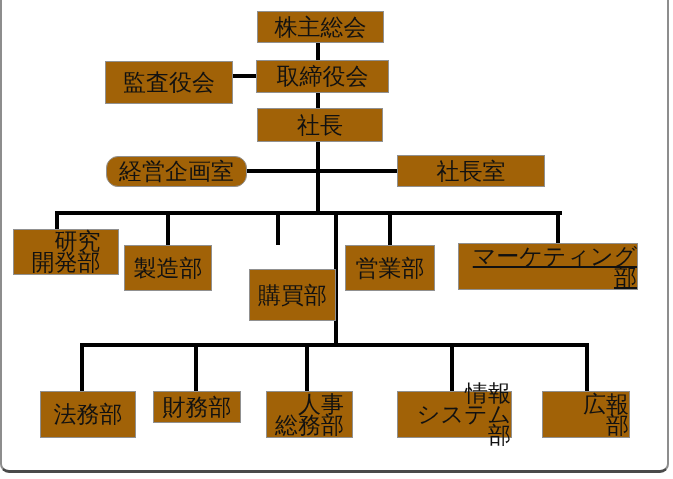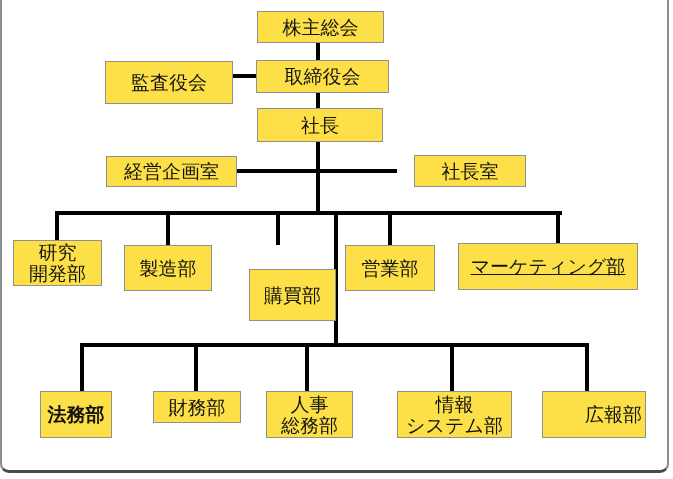--- a/index.html
+++ b/index.html
@@ -32,27 +32,27 @@
   }
   .line {
     position: absolute;
     background: #000000;
     z-index: 1;
   }
   .node {
     position: absolute;
     box-sizing: border-box;
     border: 1.5px solid #909090;
-    background: #fde047;
+    background: #a16207;
     color: #111111;
     display: flex;
     align-items: center;
     justify-content: center;
-    text-align: center;
-    font-size: 19px;
+    text-align: right;
+    font-size: 23px;
     line-height: 21px;
     white-space: pre-line;
     z-index: 2;
   }
 </style>
 </head>
 <body>
 
 <div class="stage">
 
@@ -77,31 +77,31 @@
   <div class="line" style="left:194px; top:347px; width:4px;  height:44px;"></div>
   <div class="line" style="left:305px; top:347px; width:4px;  height:44px;"></div>
   <div class="line" style="left:450px; top:347px; width:4px;  height:44px;"></div>
   <div class="line" style="left:585px; top:347px; width:4px;  height:44px;"></div>
 
   <div class="node" style="left:257px; top:11px;  width:127px; height:32px;">株主総会</div>
   <div class="node" style="left:105px; top:61px;  width:128px; height:43px;">監査役会</div>
   <div class="node" style="left:256px; top:60px;  width:133px; height:33px;">取締役会</div>
   <div class="node" style="left:257px; top:108px; width:126px; height:34px;">社長</div>
 
-  <div class="node" style="left:106px; top:156px; width:131px; height:31px;">経営企画室</div>
-  <div class="node" style="left:397px; top:155px; width:112px; height:32px;margin-left:17px;">社長室</div>
+  <div class="node" style="left:106px; top:156px; width:141px; height:31px;border-radius:12px;">経営企画室</div>
+  <div class="node" style="left:397px; top:155px; width:148px; height:32px;">社長室</div>
 
-  <div class="node" style="left:13px;  top:240px; width:89px;  height:46px;">研究
+  <div class="node" style="left:13px;  top:229px; width:106px;  height:46px;">研究
 開発部</div>
   <div class="node" style="left:124px; top:245px; width:88px;  height:46px;">製造部</div>
   <div class="node" style="left:249px; top:245px; width:87px;  height:52px;margin-top:24px;">購買部</div>
   <div class="node" style="left:345px; top:245px; width:90px;  height:46px;">営業部</div>
   <div class="node" style="left:458px; top:243px; width:180px; height:47px;text-decoration:underline;">マーケティング部</div>
 
-  <div class="node" style="left:40px;  top:391px; width:72px;  height:47px;font-weight:bold;">法務部</div>
+  <div class="node" style="left:40px;  top:391px; width:96px;  height:47px;">法務部</div>
   <div class="node" style="left:153px; top:391px; width:88px;  height:32px;">財務部</div>
   <div class="node" style="left:266px; top:391px; width:87px;  height:47px;">人事
 総務部</div>
   <div class="node" style="left:397px; top:391px; width:115px; height:47px;">情報
 システム部</div>
-  <div class="node" style="left:542px; top:391px; width:104px;  height:47px;padding-left:39px;">広報部</div>
+  <div class="node" style="left:542px; top:391px; width:88px;  height:47px;padding-left:39px;">広報部</div>
 
 </div>
 
 </body></html>

